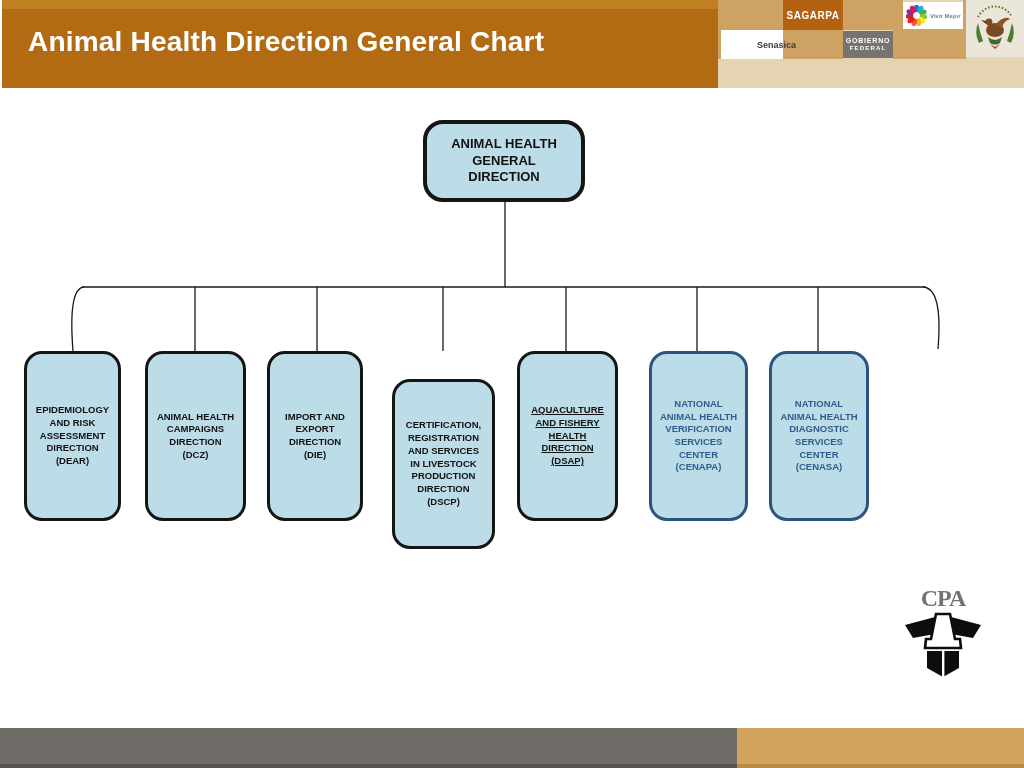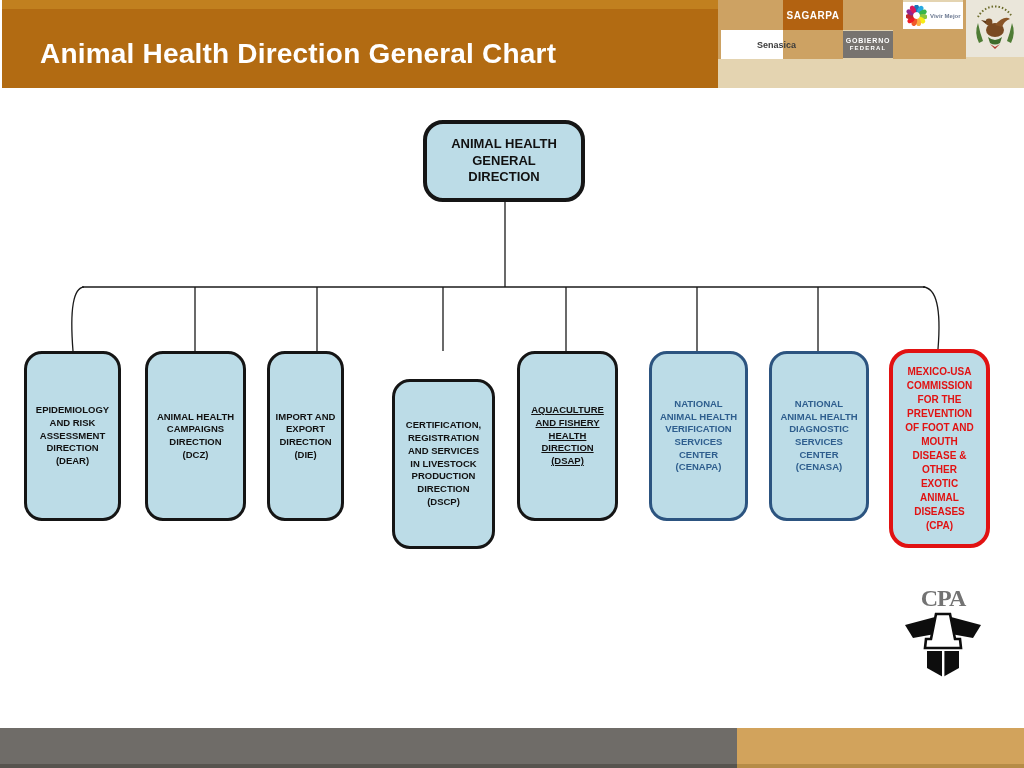--- a/index.html
+++ b/index.html
@@ -3,21 +3,21 @@
 <meta charset="utf-8">
 <style>
   html,body{margin:0;padding:0;background:#fff;}
   .stage{position:relative;width:1024px;height:768px;overflow:hidden;background:#fff;
          font-family:"Liberation Sans","DejaVu Sans",sans-serif;}
 
   
   .header{position:absolute;left:0;top:0;width:1024px;height:88px;background:var(--header-bg);}
   .header-top-strip{position:absolute;left:0;top:0;width:718px;height:9px;background:var(--header-top-strip);}
   .header-left-edge{position:absolute;left:0;top:0;width:2px;height:88px;background:#fff;}
-  .page-title{position:absolute;left:28px;top:26px;margin:12px;color:#fff;font-size:28px;font-weight:bold;letter-spacing:0.2px;}
+  .page-title{position:absolute;left:28px;top:26px;margin:0;color:#fff;font-size:28px;font-weight:bold;letter-spacing:0.2px;}
 
   
   .logo-strip{position:absolute;left:718px;top:0;width:306px;height:88px;background:var(--tan-light);}
   .tan-cell{position:absolute;background:var(--tan-medium);}
   .cell-sagarpa{position:absolute;left:65px;top:0;width:60px;height:30px;background:var(--sagarpa-bg);
                 display:flex;align-items:center;justify-content:center;}
   .cell-sagarpa span{color:#fff;font-weight:bold;font-size:10px;letter-spacing:0.5px;}
   .cell-senasica{position:absolute;left:3px;top:30px;width:62px;height:29px;background:#fff;
                  display:flex;align-items:center;gap:17px;padding-left:2px;box-sizing:border-box;}
   .senasica-label{font-size:9px;font-weight:bold;color:#3c3c3c;}
@@ -37,21 +37,21 @@
         display:flex;align-items:center;justify-content:center;text-align:center;
         font-weight:bold;font-size:9.5px;line-height:1.34;white-space:pre-line;padding:3px;}
   .node-root{left:423px;top:120px;width:162px;height:82px;border:4px solid var(--node-border-black);
              border-radius:20px;font-size:13px;line-height:1.3;color:#111;}
   .v-black{border:3px solid var(--node-border-black);color:#111;}
   .v-blue{border:3px solid var(--node-border-blue);color:var(--node-text-blue);}
   .v-red{border:4px solid var(--node-border-red);color:var(--node-text-red);font-size:10px;line-height:1.4;}
 
   .n0{left:24px; top:351px;width:97px; height:170px;border-radius:18px;}
   .n1{left:145px;top:351px;width:101px;height:170px;}
-  .n2{left:267px;top:351px;width:77px;height:170px;}
+  .n2{left:267px;top:351px;width:96px;height:170px;}
   .n3{left:392px;top:351px;width:103px;height:170px;margin-top:28px;}
   .n4{left:517px;top:351px;width:101px;height:170px;text-decoration:underline;}
   .n5{left:649px;top:351px;width:99px; height:170px;}
   .n6{left:769px;top:351px;width:100px;height:170px;}
   .n7{left:889px;top:349px;width:101px;height:199px;border-radius:20px;}
 
   
   .cpa-logo{position:absolute;left:901px;top:586px;width:84px;height:92px;text-align:center;}
   .cpa-text{font-weight:bold;font-size:24px;color:#737373;letter-spacing:-1px;line-height:1;
             font-stretch:condensed;font-family:Liberation Serif, serif;}
@@ -189,32 +189,20 @@
 VERIFICATION
 SERVICES
 CENTER
 (CENAPA)</div>
   <div class="node v-blue  n6">NATIONAL
 ANIMAL HEALTH
 DIAGNOSTIC
 SERVICES
 CENTER
 (CENASA)</div>
-  <div class="node v-red   n7">MEXICO-USA
-COMMISSION
-FOR THE
-PREVENTION
-OF FOOT AND
-MOUTH
-DISEASE &amp;
-OTHER
-EXOTIC
-ANIMAL
-DISEASES
-(CPA)</div>
 
   <div class="cpa-logo">
     <div class="cpa-text">CPA</div>
     <svg width="78" height="68" viewBox="0 0 78 68">
       <path d="M1,15 L31,7 L31,24 L9,28 Z" fill="#0d0d0d"></path>
       <path d="M77,15 L47,7 L47,24 L69,28 Z" fill="#0d0d0d"></path>
       <path d="M32,4 L46,4 L51,29 L56,29 L57,38 L21,38 L22,29 L27,29 Z" fill="#fff" stroke="#0d0d0d" stroke-width="2.6" stroke-linejoin="miter"></path>
       <path d="M23,41 L55,41 L55,58 L39,67 L23,58 Z" fill="#0d0d0d"></path>
       <rect x="38" y="41" width="2.4" height="26" fill="#fff"></rect>
     </svg>

